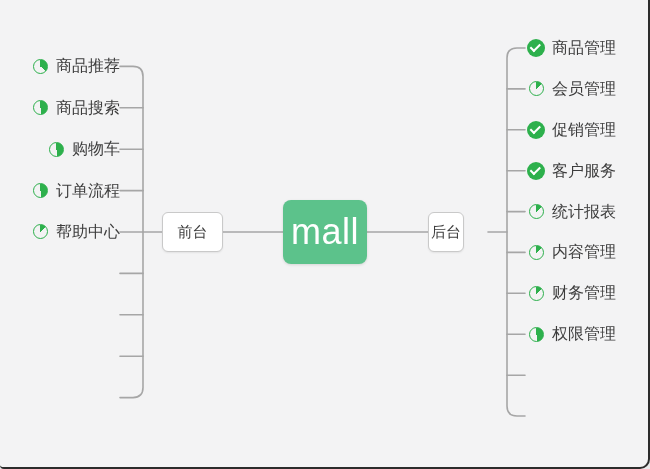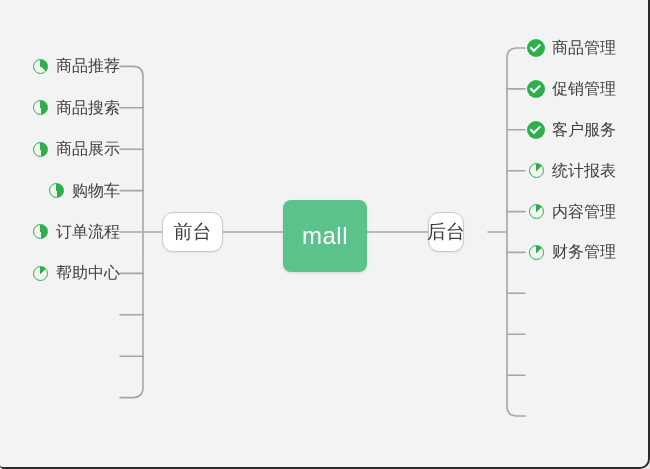--- a/index.html
+++ b/index.html
@@ -34,30 +34,30 @@
   .pie.done::after{content:"";display:block;width:8px;height:4px;
        border-left:2.2px solid #fff;border-bottom:2.2px solid #fff;
        transform:rotate(-45deg) translate(0.5px,-1.5px);}
 
   .lbl{font-size:16px;color:var(--text,#3d3d3d);white-space:nowrap;line-height:1;}
 
   .node{position:absolute;display:flex;align-items:center;justify-content:center;
         box-sizing:border-box;white-space:nowrap;}
   .node.branch{
     width:61px;height:40px;background:#fff;
-    border:1px solid var(--node-border,#c9c9c9);border-radius:11px;
-    font-size:19px;color:var(--text,#3d3d3d);
+    border:1px solid var(--node-border,#c9c9c9);border-radius:6px;
+    font-size:15px;color:var(--text,#3d3d3d);
     box-shadow:0 1px 2px rgba(0,0,0,0.07);
   }
   #node-frontend{left:162px;top:212px;}
   #node-backend{left:428px;top:212px;width:36px;}
   .node.root{
-    left:283px;top:200px;width:84px;height:72px;
+    left:283px;top:200px;width:84px;height:64px;
     background:var(--mall,#5cc28b);border-radius:8px;
-    color:#fff;font-size:24px;letter-spacing:.5px;
+    color:#fff;font-size:36px;letter-spacing:.5px;
     box-shadow:0 1px 3px rgba(0,0,0,0.12);
   }
 </style>
 </head>
 <body>
 
 <div class="canvas">
 
   <svg class="wires" width="650" height="469" viewBox="0 0 650 469" aria-hidden="true">
 
@@ -96,26 +96,20 @@
     <div class="row">
       <span class="ic">
           <span class="pie" style="background: conic-gradient(rgb(45, 176, 76) 180deg, rgba(0, 0, 0, 0) 0deg);"></span>
         </span>
       <span class="lbl">商品搜索</span>
     </div>
     <div class="row">
       <span class="ic">
           <span class="pie" style="background: conic-gradient(rgb(45, 176, 76) 180deg, rgba(0, 0, 0, 0) 0deg);"></span>
         </span>
-      <span class="lbl">商品展示</span>
-    </div>
-    <div class="row">
-      <span class="ic">
-          <span class="pie" style="background: conic-gradient(rgb(45, 176, 76) 180deg, rgba(0, 0, 0, 0) 0deg);"></span>
-        </span>
       <span class="lbl">购物车</span>
     </div>
     <div class="row">
       <span class="ic">
           <span class="pie" style="background: conic-gradient(rgb(45, 176, 76) 180deg, rgba(0, 0, 0, 0) 0deg);"></span>
         </span>
       <span class="lbl">订单流程</span>
     </div>
     <div class="row">
       <span class="ic">
@@ -128,20 +122,26 @@
   <div class="node branch" id="node-frontend">前台</div>
   <div class="node root">mall</div>
   <div class="node branch" id="node-backend">后台</div>
 
   <div class="col" id="right-col">
     <div class="row">
       <span class="ic">
           <span class="pie done"></span>
         </span>
       <span class="lbl">商品管理</span>
+    </div>
+    <div class="row">
+      <span class="ic">
+          <span class="pie" style="background: conic-gradient(rgb(45, 176, 76) 45deg, rgba(0, 0, 0, 0) 0deg);"></span>
+        </span>
+      <span class="lbl">会员管理</span>
     </div>
     <div class="row">
       <span class="ic">
           <span class="pie done"></span>
         </span>
       <span class="lbl">促销管理</span>
     </div>
     <div class="row">
       <span class="ic">
           <span class="pie done"></span>
@@ -159,15 +159,21 @@
           <span class="pie" style="background: conic-gradient(rgb(45, 176, 76) 45deg, rgba(0, 0, 0, 0) 0deg);"></span>
         </span>
       <span class="lbl">内容管理</span>
     </div>
     <div class="row">
       <span class="ic">
           <span class="pie" style="background: conic-gradient(rgb(45, 176, 76) 45deg, rgba(0, 0, 0, 0) 0deg);"></span>
         </span>
       <span class="lbl">财务管理</span>
     </div>
+    <div class="row">
+      <span class="ic">
+          <span class="pie" style="background: conic-gradient(rgb(45, 176, 76) 180deg, rgba(0, 0, 0, 0) 0deg);"></span>
+        </span>
+      <span class="lbl">权限管理</span>
+    </div>
   </div>
 
 </div>
 
 </body></html>

